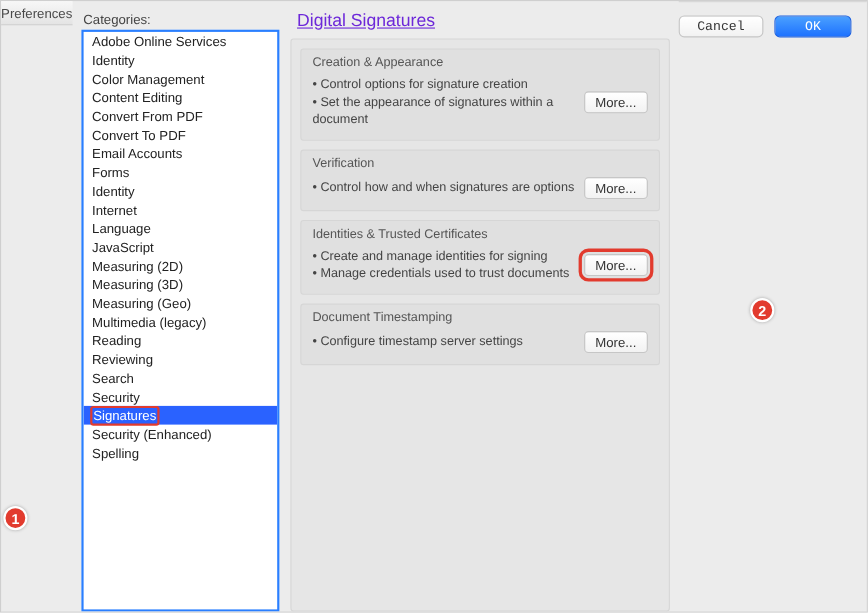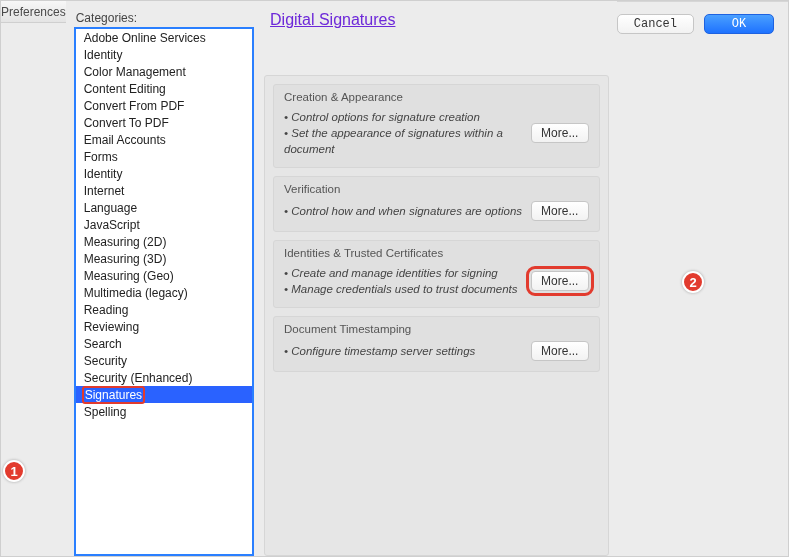--- a/index.html
+++ b/index.html
@@ -66,33 +66,32 @@
   .panel {
     flex: 1 1 auto;
     border: 1px solid #d6d6d6;
     border-radius: 3px;
     background: #e6e6e6;
     padding: 8px;
     display: flex;
     flex-direction: column;
     gap: 8px;
     overflow: hidden;
-    margin-top: 40px;
   }
   .group {
     border: 1px solid #d6d6d6;
     border-radius: 3px;
     background: #e0e0e0;
     padding: 6px 10px 10px 10px;
     position: relative;
   }
   .group-title { font-size: 11.5px; color: #555; margin-bottom: 6px; }
   .group-body { display: flex; align-items: center; gap: 8px; }
   .bullets { flex: 1 1 auto; color: #444; }
-  .bullets .b { font-size: 11.5px; line-height: 16px; font-style: italic; }
+  .bullets .b { font-size: 11.5px; line-height: 16px; }
   .bullets .b::before { content: "• "; }
   .more-btn {
     background: linear-gradient(#ffffff, #f2f2f2);
     border: 1px solid #c6c6c6;
     border-radius: 4px;
     padding: 2px 0;
     font-size: 12px;
     color: #333;
     cursor: default;
     min-width: 58px;
@@ -170,22 +169,22 @@
             <div class="cat-item">Language</div>
             <div class="cat-item">JavaScript</div>
             <div class="cat-item">Measuring (2D)</div>
             <div class="cat-item">Measuring (3D)</div>
             <div class="cat-item">Measuring (Geo)</div>
             <div class="cat-item">Multimedia (legacy)</div>
             <div class="cat-item">Reading</div>
             <div class="cat-item">Reviewing</div>
             <div class="cat-item">Search</div>
             <div class="cat-item">Security</div>
+            <div class="cat-item selected"><span class="hl">Signatures</span></div>
             <div class="cat-item">Security (Enhanced)</div>
-            <div class="cat-item selected"><span class="hl">Signatures</span></div>
             <div class="cat-item">Spelling</div>
           </div>
       </div>
     </div>
 
     <div class="right-col">
       <div class="section-title">Digital Signatures</div>
       <div class="panel" id="groups">
           <div class="group">
             <div class="group-title">Creation &amp; Appearance</div>

